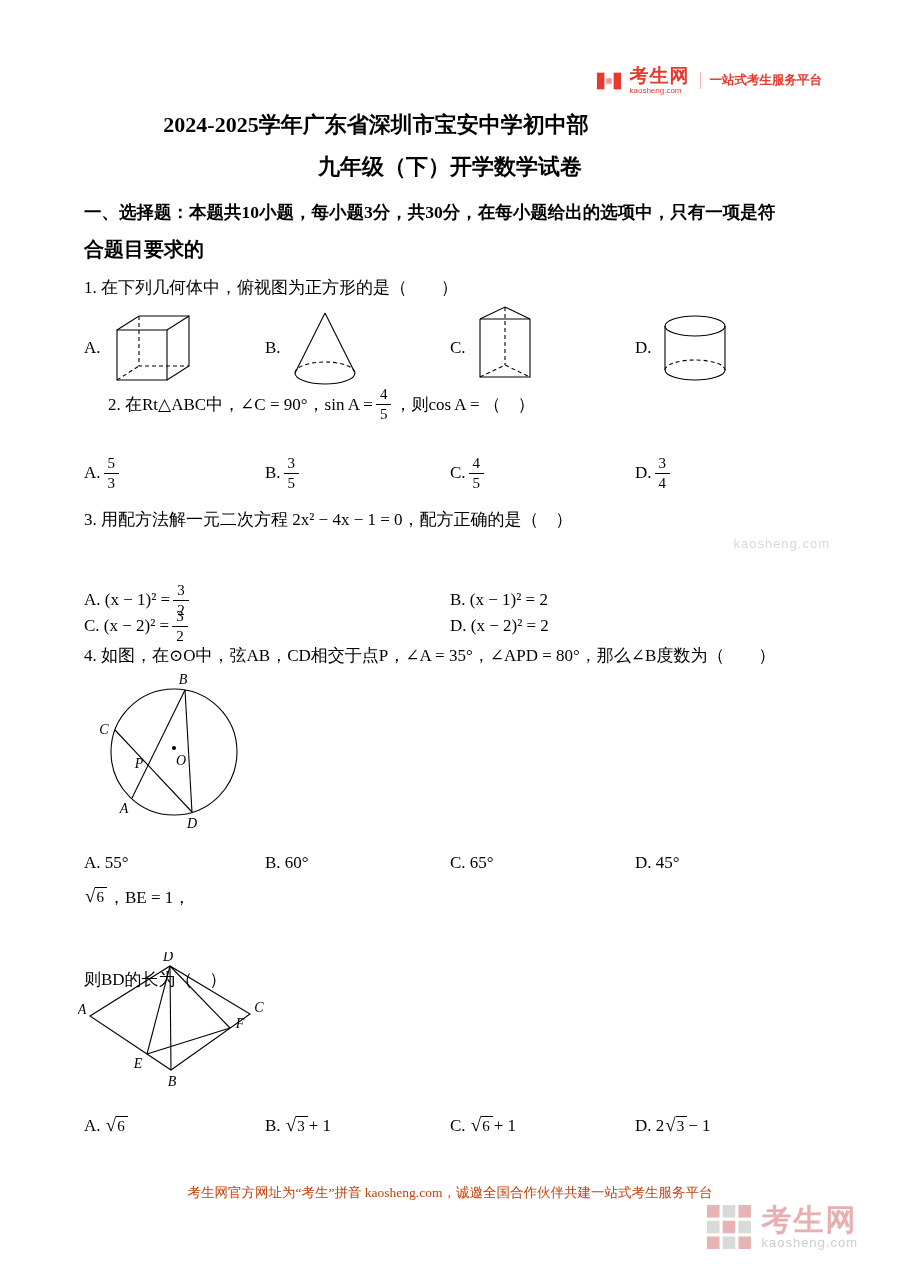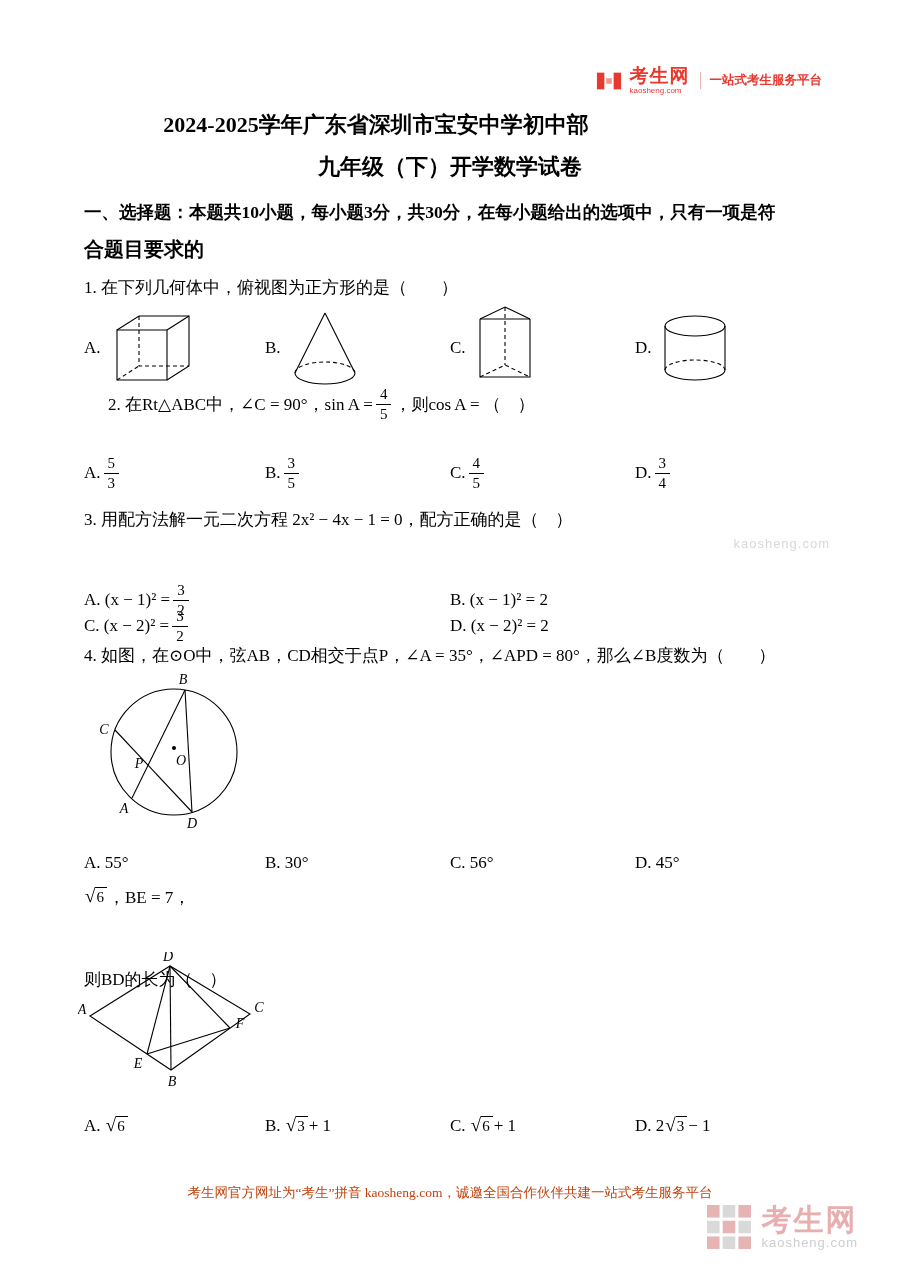--- a/index.html
+++ b/index.html
@@ -206,31 +206,31 @@
     <text x="97" y="12" text-anchor="middle">B</text>
     <text x="18" y="62" text-anchor="middle">C</text>
     <text x="53" y="96" text-anchor="middle">P</text>
     <text x="95" y="93" text-anchor="middle">O</text>
     <text x="38" y="141" text-anchor="middle">A</text>
     <text x="106" y="156" text-anchor="middle">D</text>
   </svg>
 
   <div class="row" style="top:840px;">
     <span class="c c0">A. 55°</span>
-    <span class="c c1">B. 30°</span>
-    <span class="c c2">C. 56°</span>
+    <span class="c c1">B. 60°</span>
+    <span class="c c2">C. 65°</span>
     <span class="c c3">D. 45°</span>
   </div>
 
   <div class="abs stem flexline" style="top:882px; left:84px; height:30px;">
     <span class="sqrt">
       <span class="sg">√</span>
         <span class="rad">6</span>
     </span>
-    <span>，BE = 7，</span>
+    <span>，BE = 1，</span>
   </div>
   <div class="abs stem" style="top:924px; left:84px;margin-top:44px;">则BD的长为（　）</div>
 
   <svg class="fig abs" style="top:952px; left:78px;" width="235" height="140" viewBox="0 0 235 140">
     <path d="M12 64 L92 14 L172 62 L93 118 Z"></path>
     <path d="M92 14 L69 102"></path>
     <path d="M92 14 L93 118"></path>
     <path d="M92 14 L152 76"></path>
     <path d="M69 102 L152 76"></path>
     <text x="90" y="9" text-anchor="middle">D</text>

